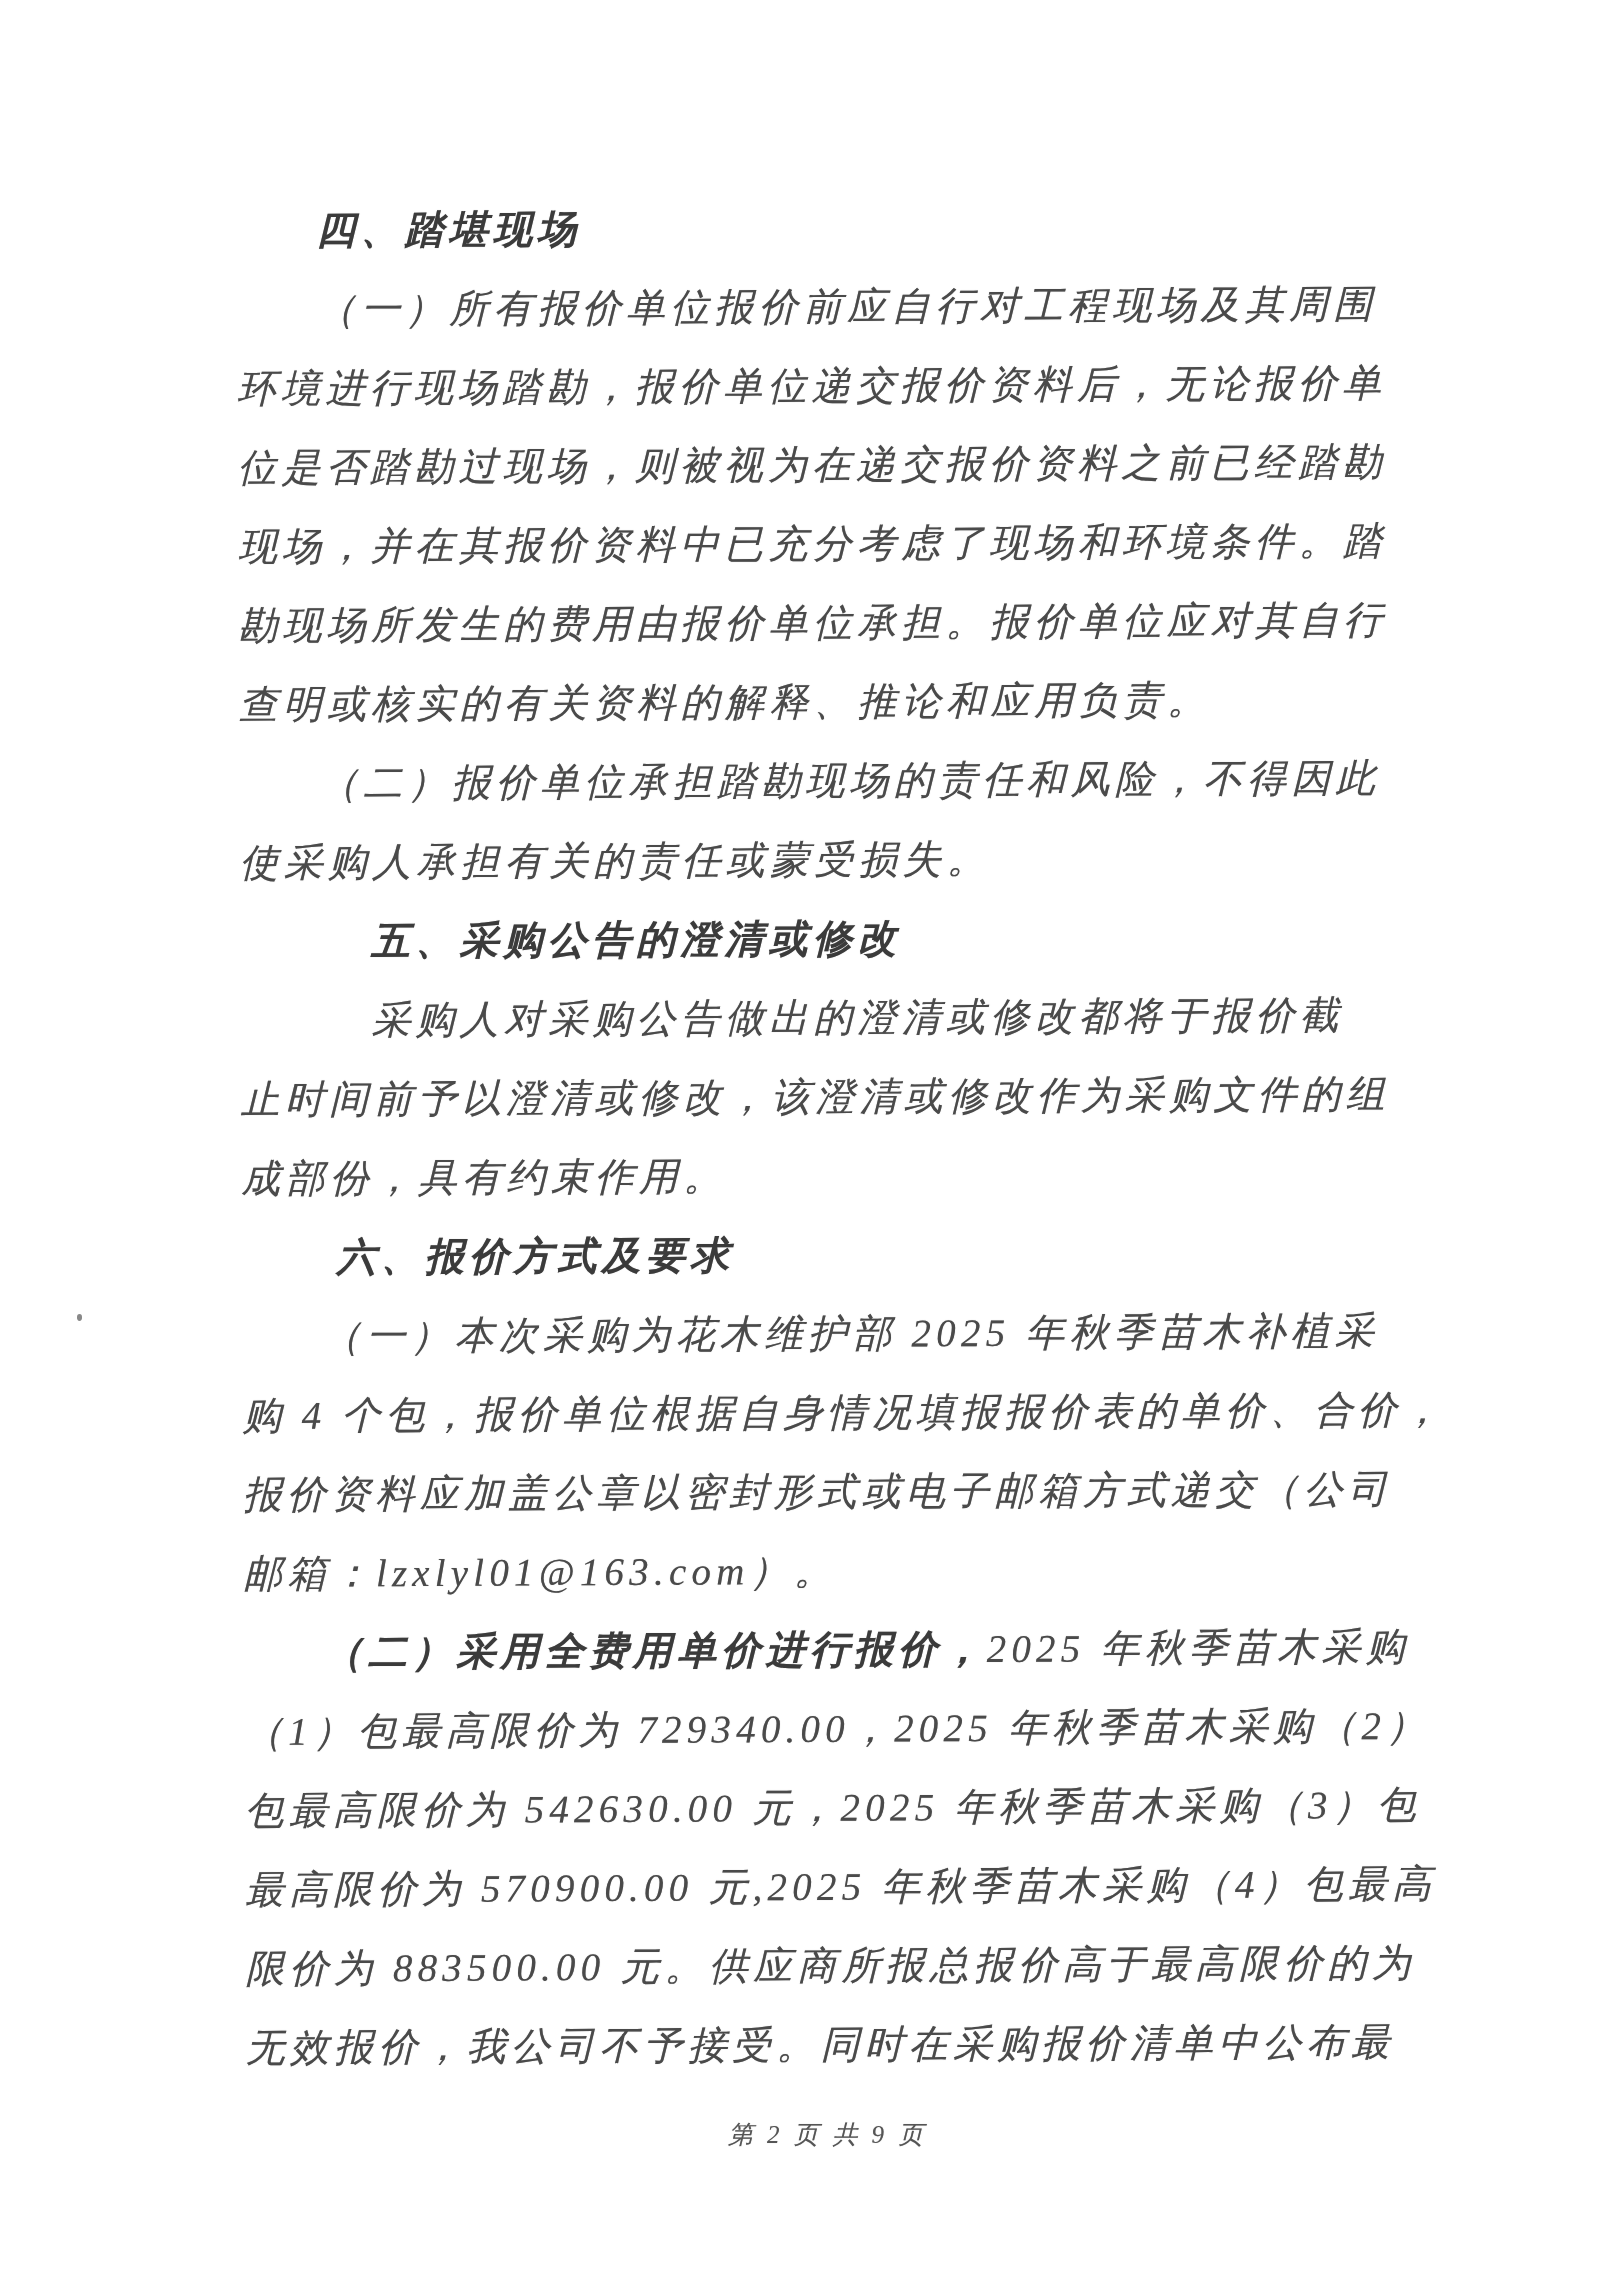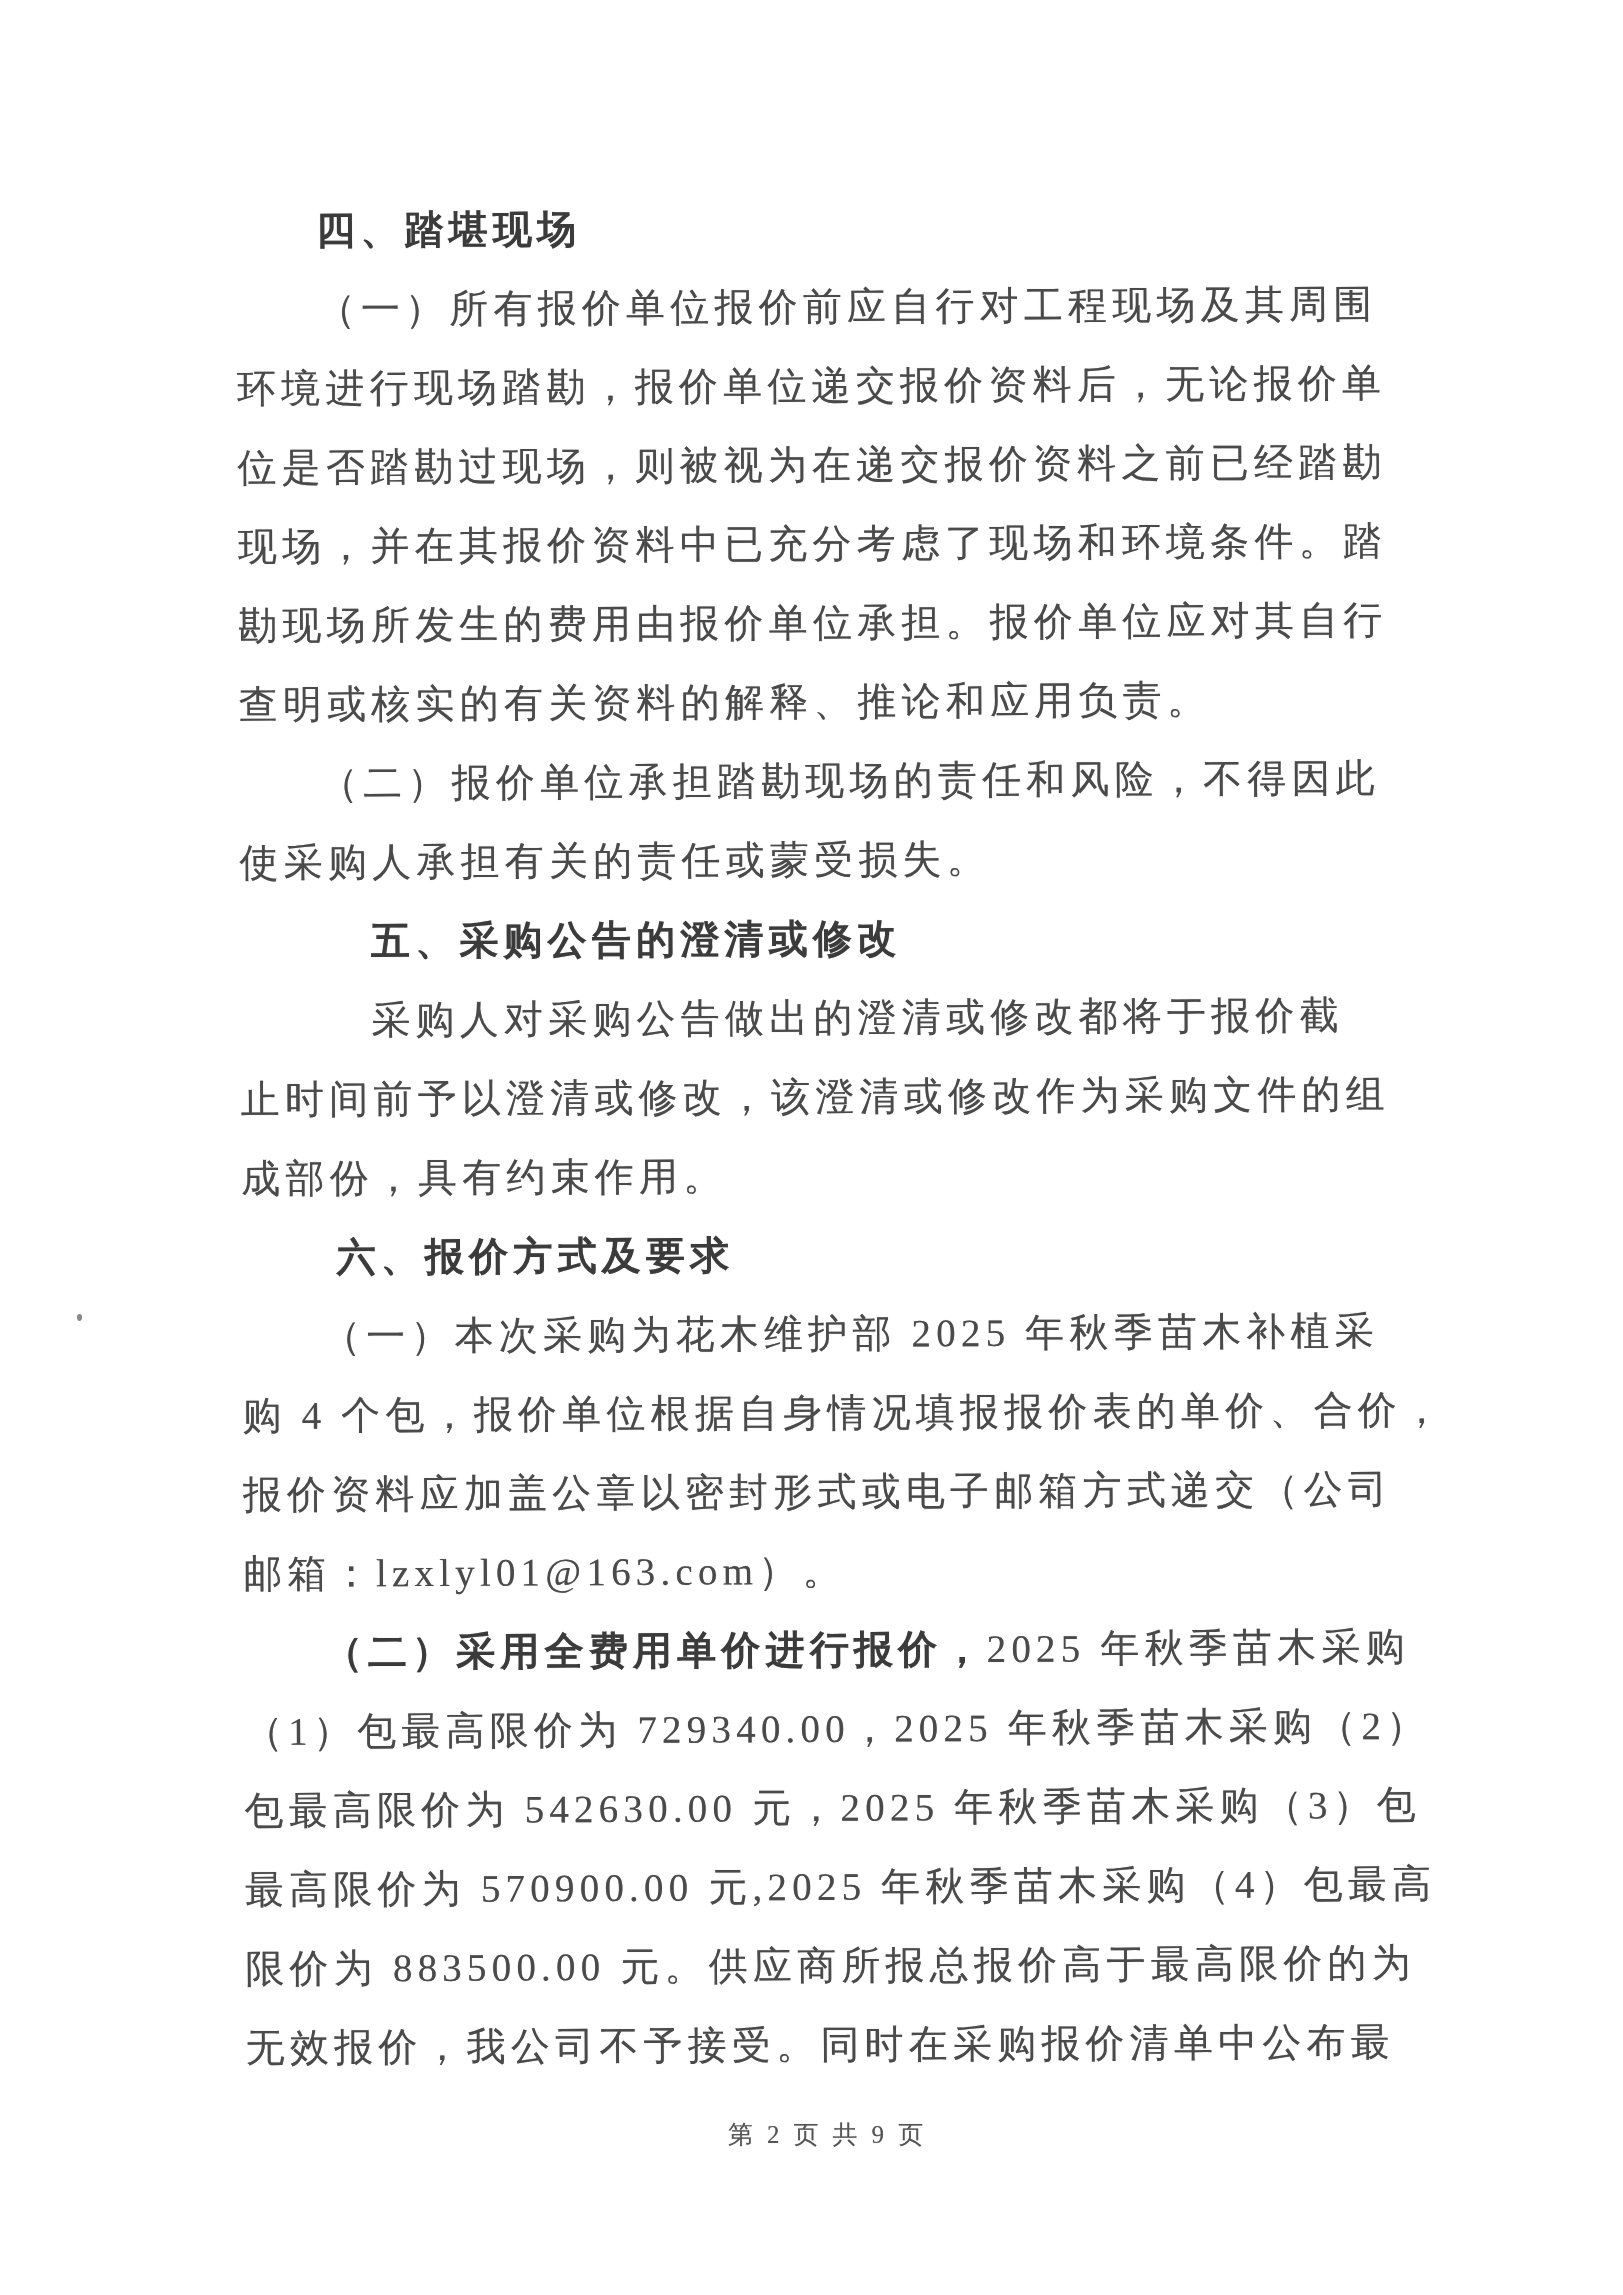--- a/index.html
+++ b/index.html
@@ -9,20 +9,21 @@
     height: 2295px;
     background: #ffffff;
     overflow: hidden;
     font-family: "Liberation Serif", "DejaVu Serif", serif;
   }
   .page {
     position: relative;
     width: 1623px;
     height: 2295px;
     background: #ffffff;
+    font-style: italic;
   }
   .content {
     position: absolute;
     left: 236px;
     top: 191px;
     width: 1172px;
     transform: rotate(-0.3deg);
     transform-origin: left top;
     color: #4a4a4a;
   }

